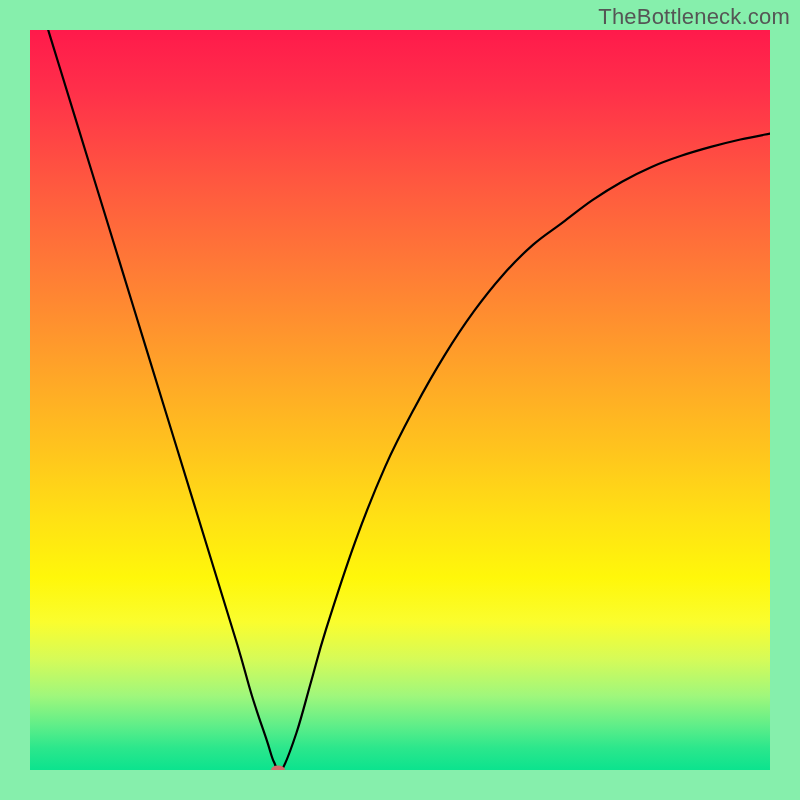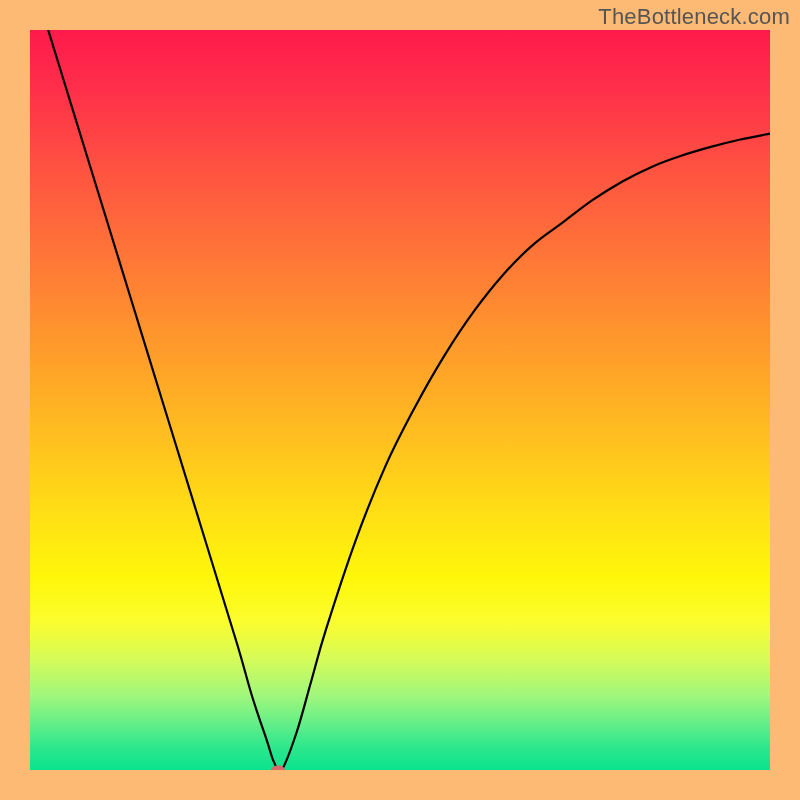--- a/index.html
+++ b/index.html
@@ -8,21 +8,21 @@
     width: 800px;
     height: 800px;
     background: #000;
     overflow: hidden;
     font-family: Arial, Helvetica, sans-serif;
   }
   .frame {
     position: relative;
     width: 800px;
     height: 800px;
-    background: #fdba74;
+    background: #86efac;
   }
   .watermark {
     position: absolute;
     top: 4px;
     right: 10px;
     color: #555;
     font-size: 22px;
     font-weight: 500;
     letter-spacing: 0.2px;
     z-index: 5;

